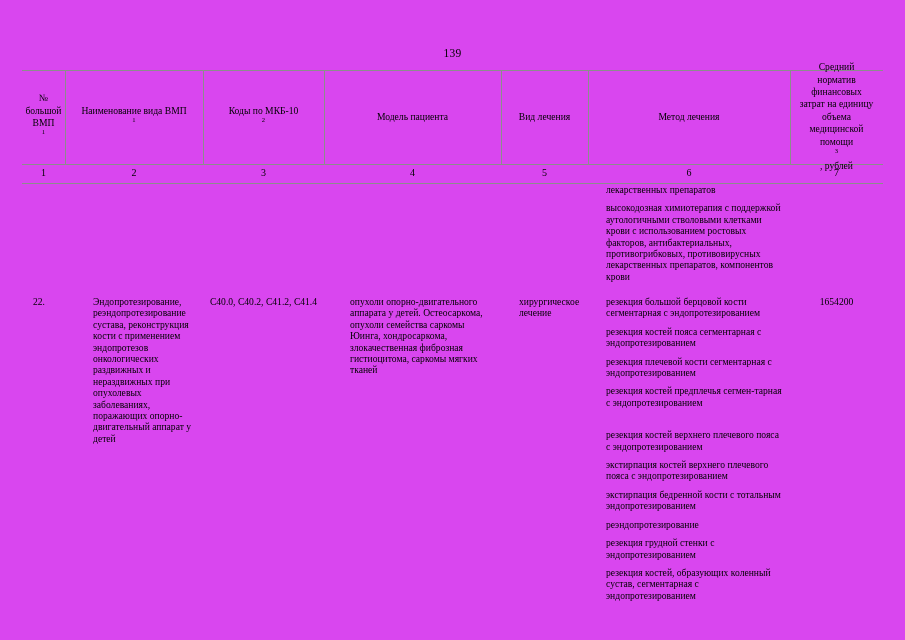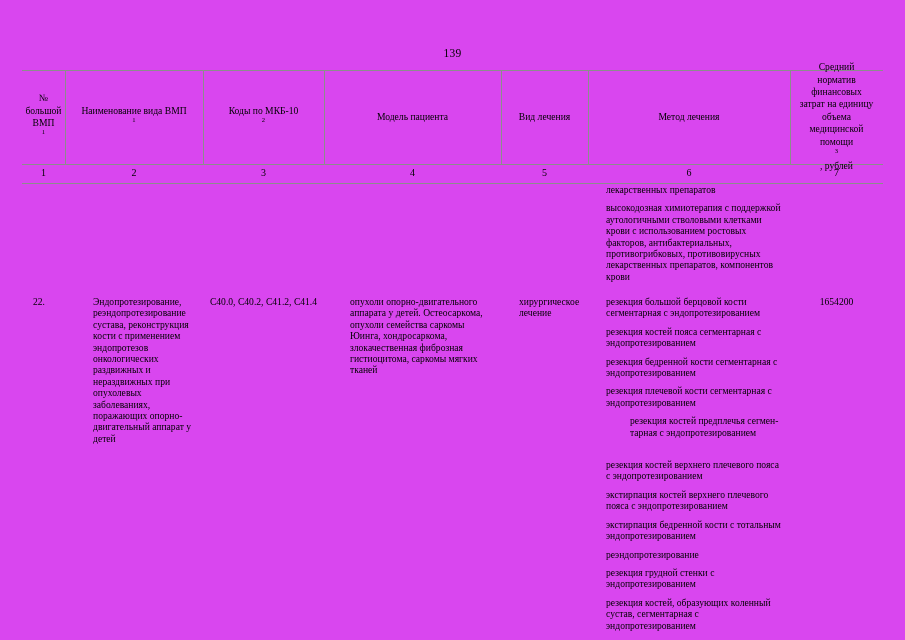--- a/index.html
+++ b/index.html
@@ -228,23 +228,22 @@
 
       <div class="bcell col-codes" style="top:112px;">C40.0, C40.2, C41.2, C41.4</div>
 
       <div class="bcell col-model" style="top:112px;">опухоли опорно-двигательного аппарата у детей. Остеосаркома, опухоли семейства саркомы Юинга, хондросаркома, злокачественная фиброзная гистиоцитома, саркомы мягких тканей</div>
 
       <div class="bcell col-type" style="top:112px;">хирургическое лечение</div>
 
       <div class="bcell col-meth" style="top:112px;">
         <p>резекция большой берцовой кости сегментарная с эндопротезированием</p>
         <p>резекция костей пояса сегментарная с эндопротезированием</p>
-        <p>резекция бедренной кости сегментарная с эндопротезированием</p>
         <p>резекция плечевой кости сегментарная с эндопротезированием</p>
-        <p style="margin-bottom:21px;margin-left:24px;">резекция костей предплечья сегмен-тарная с эндопротезированием</p>
+        <p style="margin-bottom:21px;">резекция костей предплечья сегмен-тарная с эндопротезированием</p>
         <p>резекция костей верхнего плечевого пояса с эндопротезированием</p>
         <p>экстирпация костей верхнего плечевого пояса с эндопротезированием</p>
         <p>экстирпация бедренной кости с тотальным эндопротезированием</p>
         <p>реэндопротезирование</p>
         <p>резекция грудной стенки с эндопротезированием</p>
         <p>резекция костей, образующих коленный сустав, сегментарная с эндопротезированием</p>
       </div>
 
       <div class="bcell col-cost" style="top:112px;">1654200</div>
     </div>

